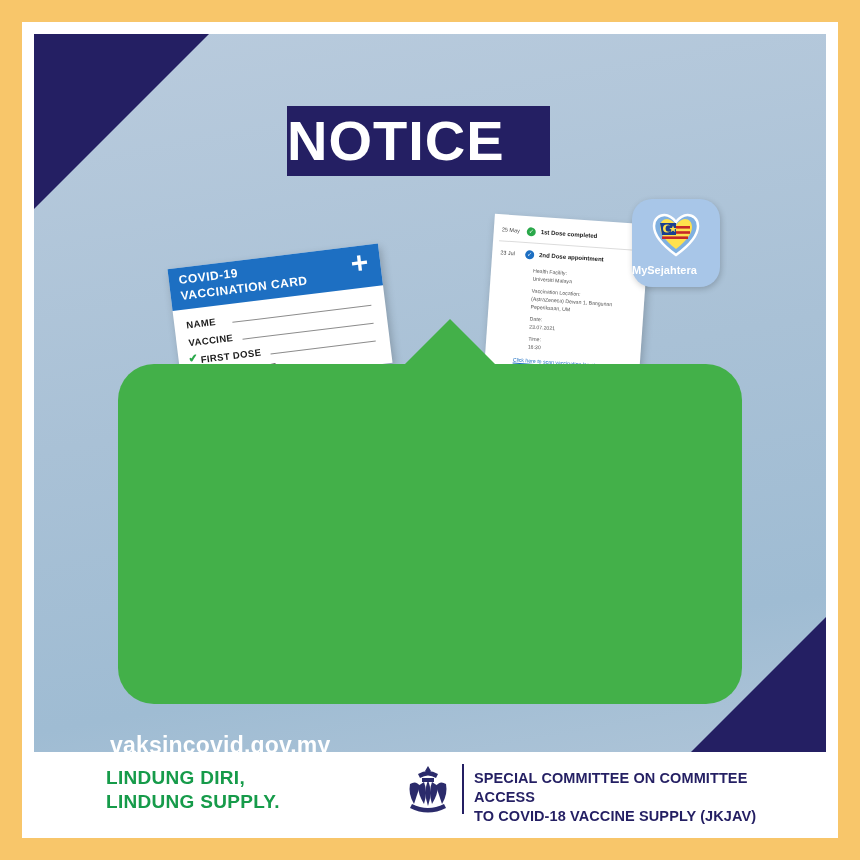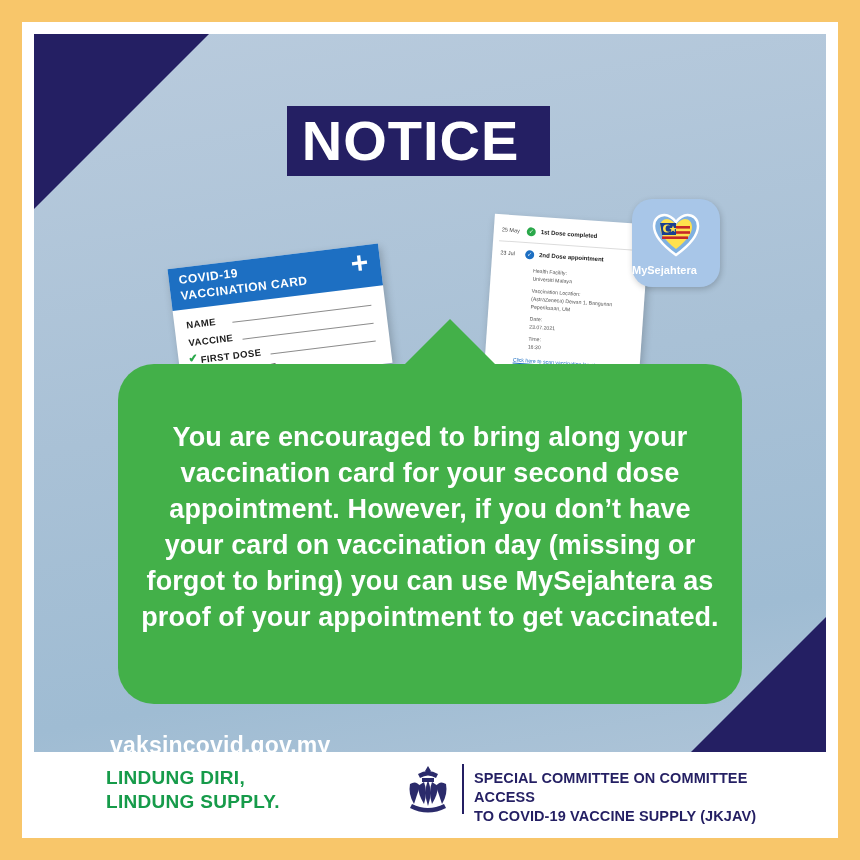--- a/index.html
+++ b/index.html
@@ -54,21 +54,21 @@
     height: 70px;
     background: #241f63;
   }
   .notice-text {
     position: absolute;
     left: 253px;
     top: 62px;
     width: 247px;
     height: 90px;
     line-height: 90px;
-    text-align: center;
+    text-align: left;
     color: #ffffff;
     font-size: 56px;
     font-weight: bold;
     letter-spacing: 1px;
     font-family: "Liberation Sans", sans-serif;
   }
 
   
   .vax-card {
     position: absolute;
@@ -373,21 +373,20 @@
         <path d="M8 10 L24 10 L24 22 L10 22 Z" fill="#1b3f8f"></path>
         <circle cx="15" cy="15.5" r="4" fill="#ffe14d"></circle>
         <circle cx="16.8" cy="15.5" r="3.2" fill="#1b3f8f"></circle>
         <path d="M21 12.5 l1 2.6 l2.7 0 l-2.2 1.6 l0.9 2.6 l-2.4-1.7 l-2.4 1.7 l0.9-2.6 l-2.2-1.6 l2.7 0 z" fill="#ffe14d"></path>
       </svg>
       <div class="ms-app-label">MySejahtera</div>
     </div>
 
     <div class="green-notch"></div>
     <div class="green-box"></div>
-    <div class="green-text">You are encouraged to bring along your vaccination card for your second dose appointment. However, if you don’t have your card on vaccination day (missing or forgot to bring) you can use MySejahtera as proof of your appointment to get vaccinated.</div>
 
     <div class="website">vaksincovid.gov.my</div>
 
     <div class="footer">
       <div class="footer-slogan">
         <div>LINDUNG DIRI,</div>
         <div>LINDUNG SUPPLY.</div>
       </div>
       <svg class="jata" viewBox="0 0 52 50">
         <g fill="#2b2b6b">
@@ -398,18 +397,18 @@
           <path d="M30 18 q-4 10 0 22 q6-10 6-18 z"></path>
           <path d="M26 16 q5 12 0 26 q-5-14 0-26 z"></path>
           <path d="M8 20 q6-4 10 2 q-4 12 -6 18 q-6-10 -4-20 z"></path>
           <path d="M44 20 q-6-4 -10 2 q4 12 6 18 q6-10 4-20 z"></path>
           <path d="M10 40 q16 8 32 0 l2 4 q-18 9 -36 0 z"></path>
         </g>
       </svg>
       <div class="footer-div"></div>
       <div class="footer-committee">
         <div>SPECIAL COMMITTEE ON COMMITTEE ACCESS</div>
-        <div>TO COVID-19 VACCINE SUPPLY (JKJAV)</div>
+        <div>TO COVID-18 VACCINE SUPPLY (JKJAV)</div>
       </div>
     </div>
 
   </div>
 </div>
 
 </body></html>

